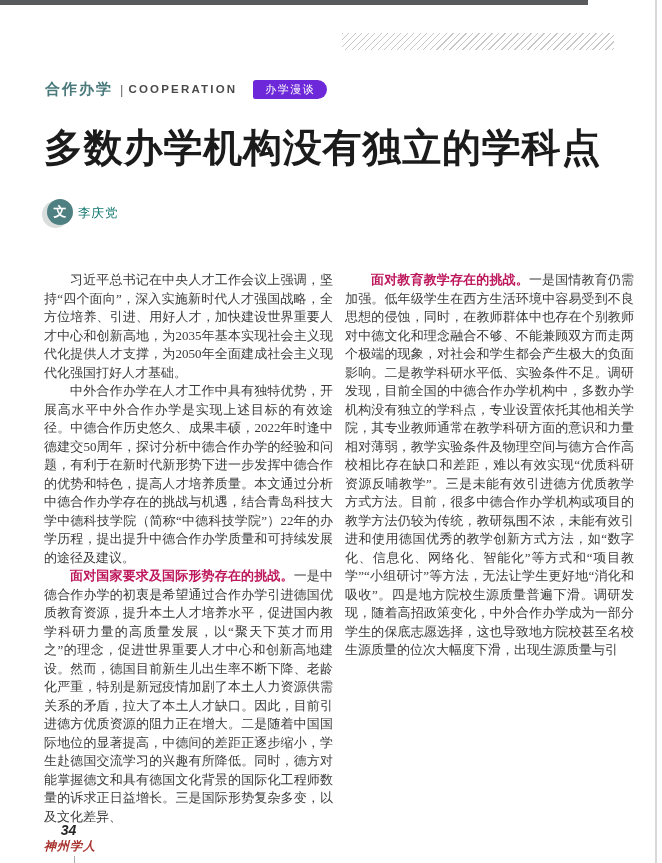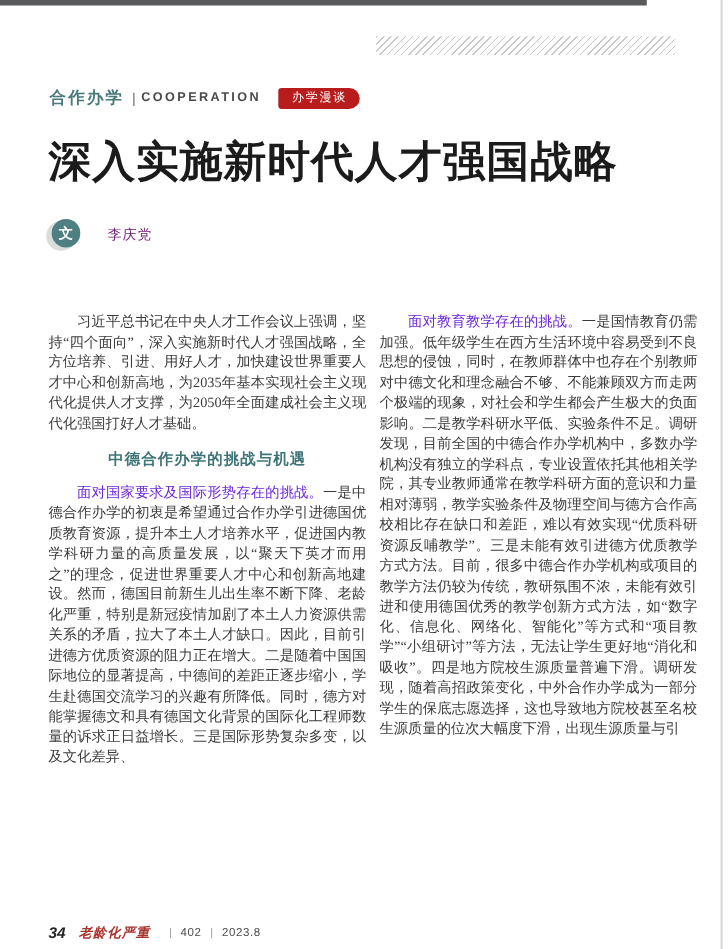--- a/index.html
+++ b/index.html
@@ -34,21 +34,21 @@
     letter-spacing: 2px;
   }
   .header .sep {
     color: #6b6b6b; font-size: 13px; margin: 0 5px 0 7px; font-weight: normal;
   }
   .header .en {
     color: #4a4a4a; font-size: 11.5px; letter-spacing: 2.2px; font-weight: 700;
   }
   .badge {
     margin-left: 16px;
-    background: #b91c1c; color: #ffffff;
+    background: #6d28d9; color: #ffffff;
     font-size: 11px; letter-spacing: 1.5px;
     padding: 3px 12px 4px 12px;
     border-radius: 3px 10px 10px 3px;
     line-height: 12px;
   }
   .hatch {
     position: absolute; left: 342px; top: 33px;
     width: 272px; height: 17px;
     background: repeating-linear-gradient(
       135deg,
@@ -76,49 +76,49 @@
     background: #d9dddc;
   }
   .byline .icon-circle {
     position: absolute; left: 5px; top: 0;
     width: 26px; height: 26px; border-radius: 50%;
     background: #4e7f81; color: #ffffff;
     display: flex; align-items: center; justify-content: center;
     font-size: 13px; font-weight: bold;
   }
   .byline .author {
-    margin-left: 24px; font-size: 12.5px; color: #701a75; letter-spacing: 1px;
+    margin-left: 4px; font-size: 12.5px; color: #0f766e; letter-spacing: 1px;
   }
 
   
   .col {
     position: absolute; top: 271px; width: 289px;
     font-family: "Liberation Serif", "DejaVu Serif", serif;
     font-size: 13px; line-height: 18.5px; color: #3b3b3b;
     text-align: justify;
   }
   .col-left  { left: 44px; }
   .col-right { left: 345px; }
   .col p { margin: 0; }
-  .col p.indent { text-indent: 2em; margin-top: 12px; }
+  .col p.indent { text-indent: 2em; }
   .lead {
-    font-weight: normal; color: #6d28d9;
+    font-weight: bold; color: #be185d;
     font-family: "Liberation Sans", "DejaVu Sans", sans-serif;
   }
   .section-heading {
     font-family: "Liberation Sans", "DejaVu Sans", sans-serif;
     color: #3f7577; font-weight: bold; font-size: 14px;
     text-align: center; letter-spacing: 1px;
     margin: 14px 0 12px 0;
   }
 
   
   .footer {
-    position: absolute; left: 44px; top: 840px;
-    display: flex; align-items: center; height: 16px;
+    position: absolute; left: 44px; top: 822px;
+    display: flex; align-items: center; height: 16px; flex-direction: column;
   }
   .footer .pagenum {
     font-size: 14px; font-weight: bold; font-style: italic; color: #252525;
     margin-right: 12px;
   }
   .footer .magname {
     font-family: "Liberation Serif", "DejaVu Serif", serif;
     font-style: italic; font-weight: bold;
     color: #a8332e; font-size: 12px; letter-spacing: 1px;
     margin-right: 9px;
@@ -133,40 +133,40 @@
 <div class="page-edge-right"></div>
 
 <div class="header">
   <span class="cn">合作办学</span>
   <span class="sep">|</span>
   <span class="en">COOPERATION</span>
   <span class="badge">办学漫谈</span>
 </div>
 <div class="hatch"></div>
 
-<h1 class="article-title">深入实施新时代人才强国战略</h1>
+<h1 class="article-title">多数办学机构没有独立的学科点</h1>
 
 <div class="byline">
   <span class="icon-wrap">
     <span class="icon-shadow"></span>
     <span class="icon-circle">文</span>
   </span>
   <span class="author">李庆党</span>
 </div>
 
 <div class="col col-left">
   <p class="indent">习近平总书记在中央人才工作会议上强调，坚持“四个面向”，深入实施新时代人才强国战略，全方位培养、引进、用好人才，加快建设世界重要人才中心和创新高地，为2035年基本实现社会主义现代化提供人才支撑，为2050年全面建成社会主义现代化强国打好人才基础。</p>
-  <div class="section-heading">中德合作办学的挑战与机遇</div>
+  <p class="indent">中外合作办学在人才工作中具有独特优势，开展高水平中外合作办学是实现上述目标的有效途径。中德合作历史悠久、成果丰硕，2022年时逢中德建交50周年，探讨分析中德合作办学的经验和问题，有利于在新时代新形势下进一步发挥中德合作的优势和特色，提高人才培养质量。本文通过分析中德合作办学存在的挑战与机遇，结合青岛科技大学中德科技学院（简称“中德科技学院”）22年的办学历程，提出提升中德合作办学质量和可持续发展的途径及建议。</p>
   <p class="indent"><span class="lead">面对国家要求及国际形势存在的挑战。</span><span>一是中德合作办学的初衷是希望通过合作办学引进德国优质教育资源，提升本土人才培养水平，促进国内教学科研力量的高质量发展，以“聚天下英才而用之”的理念，促进世界重要人才中心和创新高地建设。然而，德国目前新生儿出生率不断下降、老龄化严重，特别是新冠疫情加剧了本土人力资源供需关系的矛盾，拉大了本土人才缺口。因此，目前引进德方优质资源的阻力正在增大。二是随着中国国际地位的显著提高，中德间的差距正逐步缩小，学生赴德国交流学习的兴趣有所降低。同时，德方对能掌握德文和具有德国文化背景的国际化工程师数量的诉求正日益增长。三是国际形势复杂多变，以及文化差异、</span></p>
 </div>
 
 <div class="col col-right">
   <p class="indent"><span class="lead">面对教育教学存在的挑战。</span><span>一是国情教育仍需加强。低年级学生在西方生活环境中容易受到不良思想的侵蚀，同时，在教师群体中也存在个别教师对中德文化和理念融合不够、不能兼顾双方而走两个极端的现象，对社会和学生都会产生极大的负面影响。二是教学科研水平低、实验条件不足。调研发现，目前全国的中德合作办学机构中，多数办学机构没有独立的学科点，专业设置依托其他相关学院，其专业教师通常在教学科研方面的意识和力量相对薄弱，教学实验条件及物理空间与德方合作高校相比存在缺口和差距，难以有效实现“优质科研资源反哺教学”。三是未能有效引进德方优质教学方式方法。目前，很多中德合作办学机构或项目的教学方法仍较为传统，教研氛围不浓，未能有效引进和使用德国优秀的教学创新方式方法，如“数字化、信息化、网络化、智能化”等方式和“项目教学”“小组研讨”等方法，无法让学生更好地“消化和吸收”。四是地方院校生源质量普遍下滑。调研发现，随着高招政策变化，中外合作办学成为一部分学生的保底志愿选择，这也导致地方院校甚至名校生源质量的位次大幅度下滑，出现生源质量与引</span></p>
 </div>
 
 <div class="footer">
   <span class="pagenum">34</span>
-  <span class="magname">老龄化严重</span>
+  <span class="magname">神州学人</span>
   <span class="fsep">|</span>
   <span class="fitem">402</span>
   <span class="fsep">|</span>
   <span class="fitem">2023.8</span>
 </div>
 
 </body></html>

